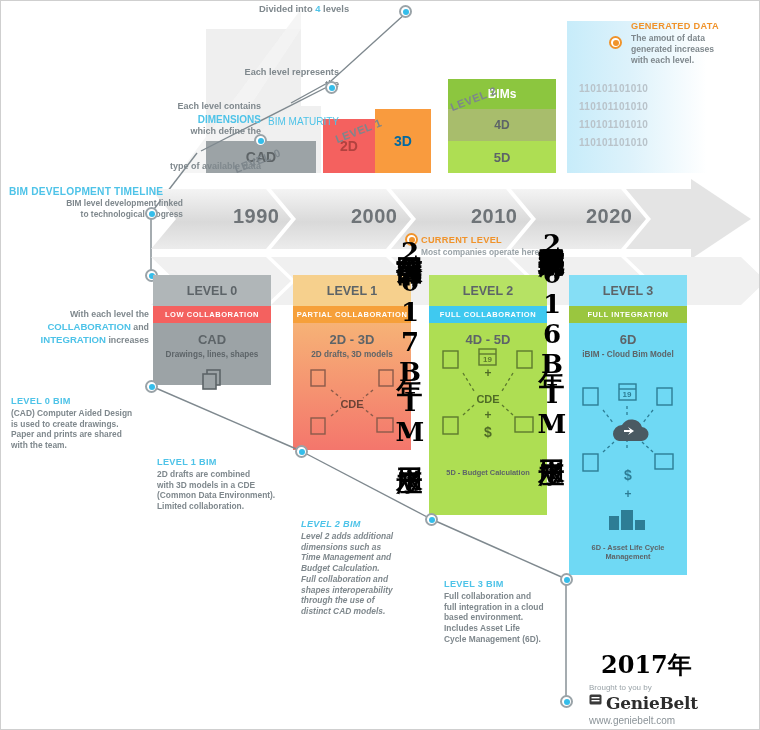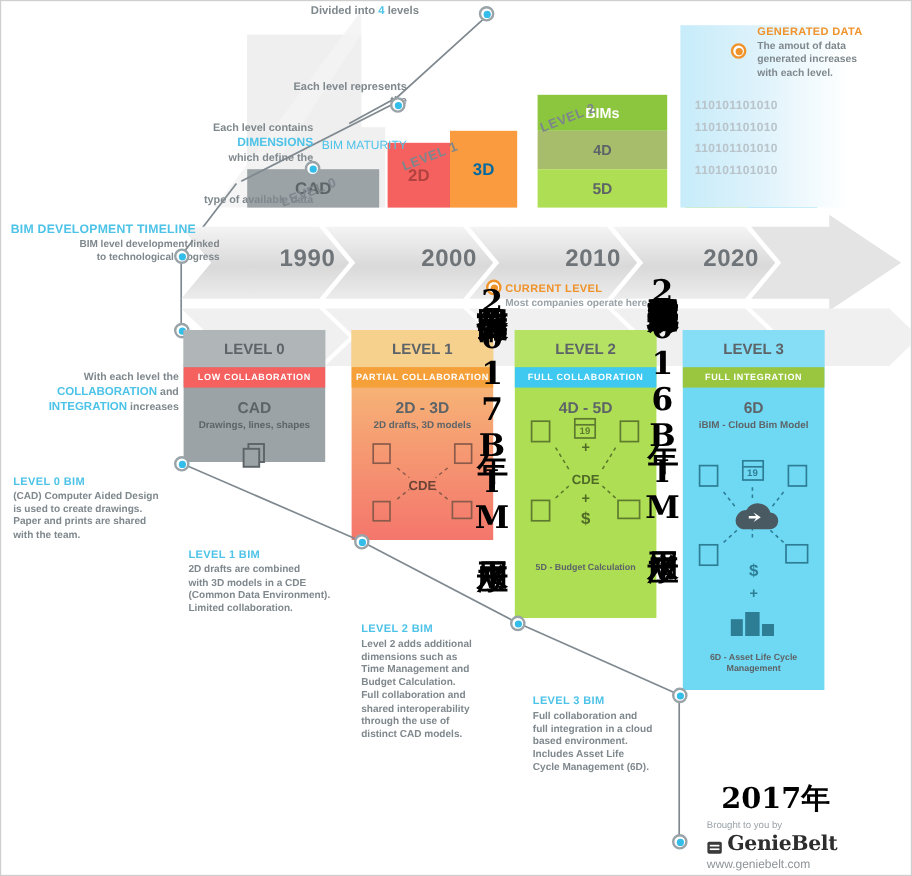--- a/index.html
+++ b/index.html
@@ -325,28 +325,28 @@
 <div class="dot" style="left:294px; top:444px;"></div>
 <div class="ann" style="left:156px; top:456px; width:150px;">
   <div class="t">LEVEL 1 BIM</div>
   <div class="b">2D drafts are combined</div>
   <div class="b">with 3D models in a CDE</div>
   <div class="b">(Common Data Environment).</div>
   <div class="b">Limited collaboration.</div>
 </div>
 
 <div class="dot" style="left:424px; top:512px;"></div>
-<div class="ann" style="left:300px; top:518px; width:132px;">
+<div class="ann" style="left:300px; top:518px; width:132px;font-style:italic;">
   <div class="t">LEVEL 2 BIM</div>
   <div class="b">Level 2 adds additional</div>
   <div class="b">dimensions such as</div>
   <div class="b">Time Management and</div>
   <div class="b">Budget Calculation.</div>
   <div class="b">Full collaboration and</div>
-  <div class="b">shared interoperability</div>
+  <div class="b">shapes interoperability</div>
   <div class="b">through the use of</div>
   <div class="b">distinct CAD models.</div>
 </div>
 
 <div class="dot" style="left:559px; top:572px;"></div>
 <div class="ann" style="left:443px; top:578px; width:130px;">
   <div class="t">LEVEL 3 BIM</div>
   <div class="b">Full collaboration and</div>
   <div class="b">full integration in a cloud</div>
   <div class="b">based environment.</div>
@@ -355,21 +355,21 @@
 </div>
 
 <div class="cn-vert" style="left:396px; top:236px; height:300px;">英国大部分公司2017年BIM应用水平</div>
 <div class="cn-vert" style="left:538px; top:228px; height:372px;">英国政府早期规划要求2016年BIM应用水平</div>
 
 <div class="abs" style="left:600px; top:648px; font-family:'DejaVu Serif','Liberation Serif',serif; font-size:24px; font-weight:bold; color:#000;">2017年</div>
 
 <div class="dot" style="left:559px; top:694px;"></div>
 <div class="abs" style="left:588px; top:682px;">
   <div style="font-size:8px; color:#9aa3a8; font-weight:normal;">Brought to you by</div>
-  <div style="display:flex; align-items:flex-end; gap:4px; margin-top:1px;">
+  <div style="display:flex; align-items:flex-start; gap:4px; margin-top:1px;">
     <span>
       <svg width="13" height="13" viewBox="0 0 13 13">
         <rect x="0.5" y="1.5" width="12" height="10" rx="1.5" fill="#3a3a3a"></rect>
         <rect x="2.5" y="4" width="8" height="1.4" fill="#fff"></rect>
         <rect x="2.5" y="7" width="8" height="1.4" fill="#fff"></rect>
       </svg>
     </span>
     <span style="font-family:'DejaVu Serif','Liberation Serif',serif; font-size:17px; font-weight:bold; color:#2d2d2d; letter-spacing:-.3px;">GenieBelt</span>
   </div>
   <div style="font-size:10px; color:#8b9398; margin-top:2px;">www.geniebelt.com</div>

